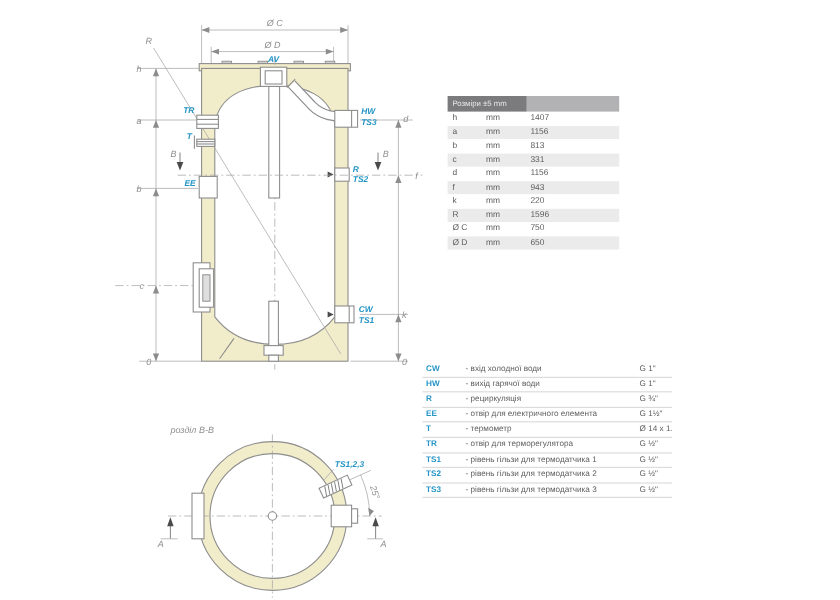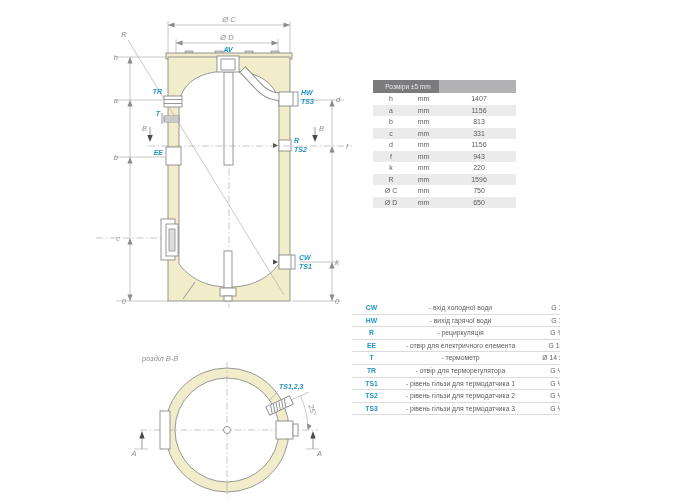--- a/index.html
+++ b/index.html
@@ -1,17 +1,17 @@
 <!DOCTYPE html>
 <html><head>
 <meta charset="utf-8">
 <style>
   html,body{margin:0;padding:0;background:#fff;}
   #stage{position:relative;width:560px;height:500px;background:#fff;overflow:hidden;
-         font-family:"Liberation Sans",sans-serif;text-align:center;}
+         font-family:"Liberation Sans",sans-serif;}
   svg{position:absolute;left:0;top:0;}
 
   
   .ln  {stroke:#8c8c8c;stroke-width:.9;fill:none;}
   .thin{stroke:#a3a3a3;stroke-width:.6;fill:none;}
   .cl  {stroke:#a3a3a3;stroke-width:.6;stroke-dasharray:7 2.5 1.5 2.5;fill:none;}
   .beige{fill:#f1ecca;stroke:#8c8c8c;stroke-width:.9;}
   .wht {fill:#ffffff;stroke:#8c8c8c;stroke-width:.9;}
   .tab {fill:#cfcfcf;stroke:#8c8c8c;stroke-width:.7;}
   .arr {fill:#8c8c8c;stroke:none;}

